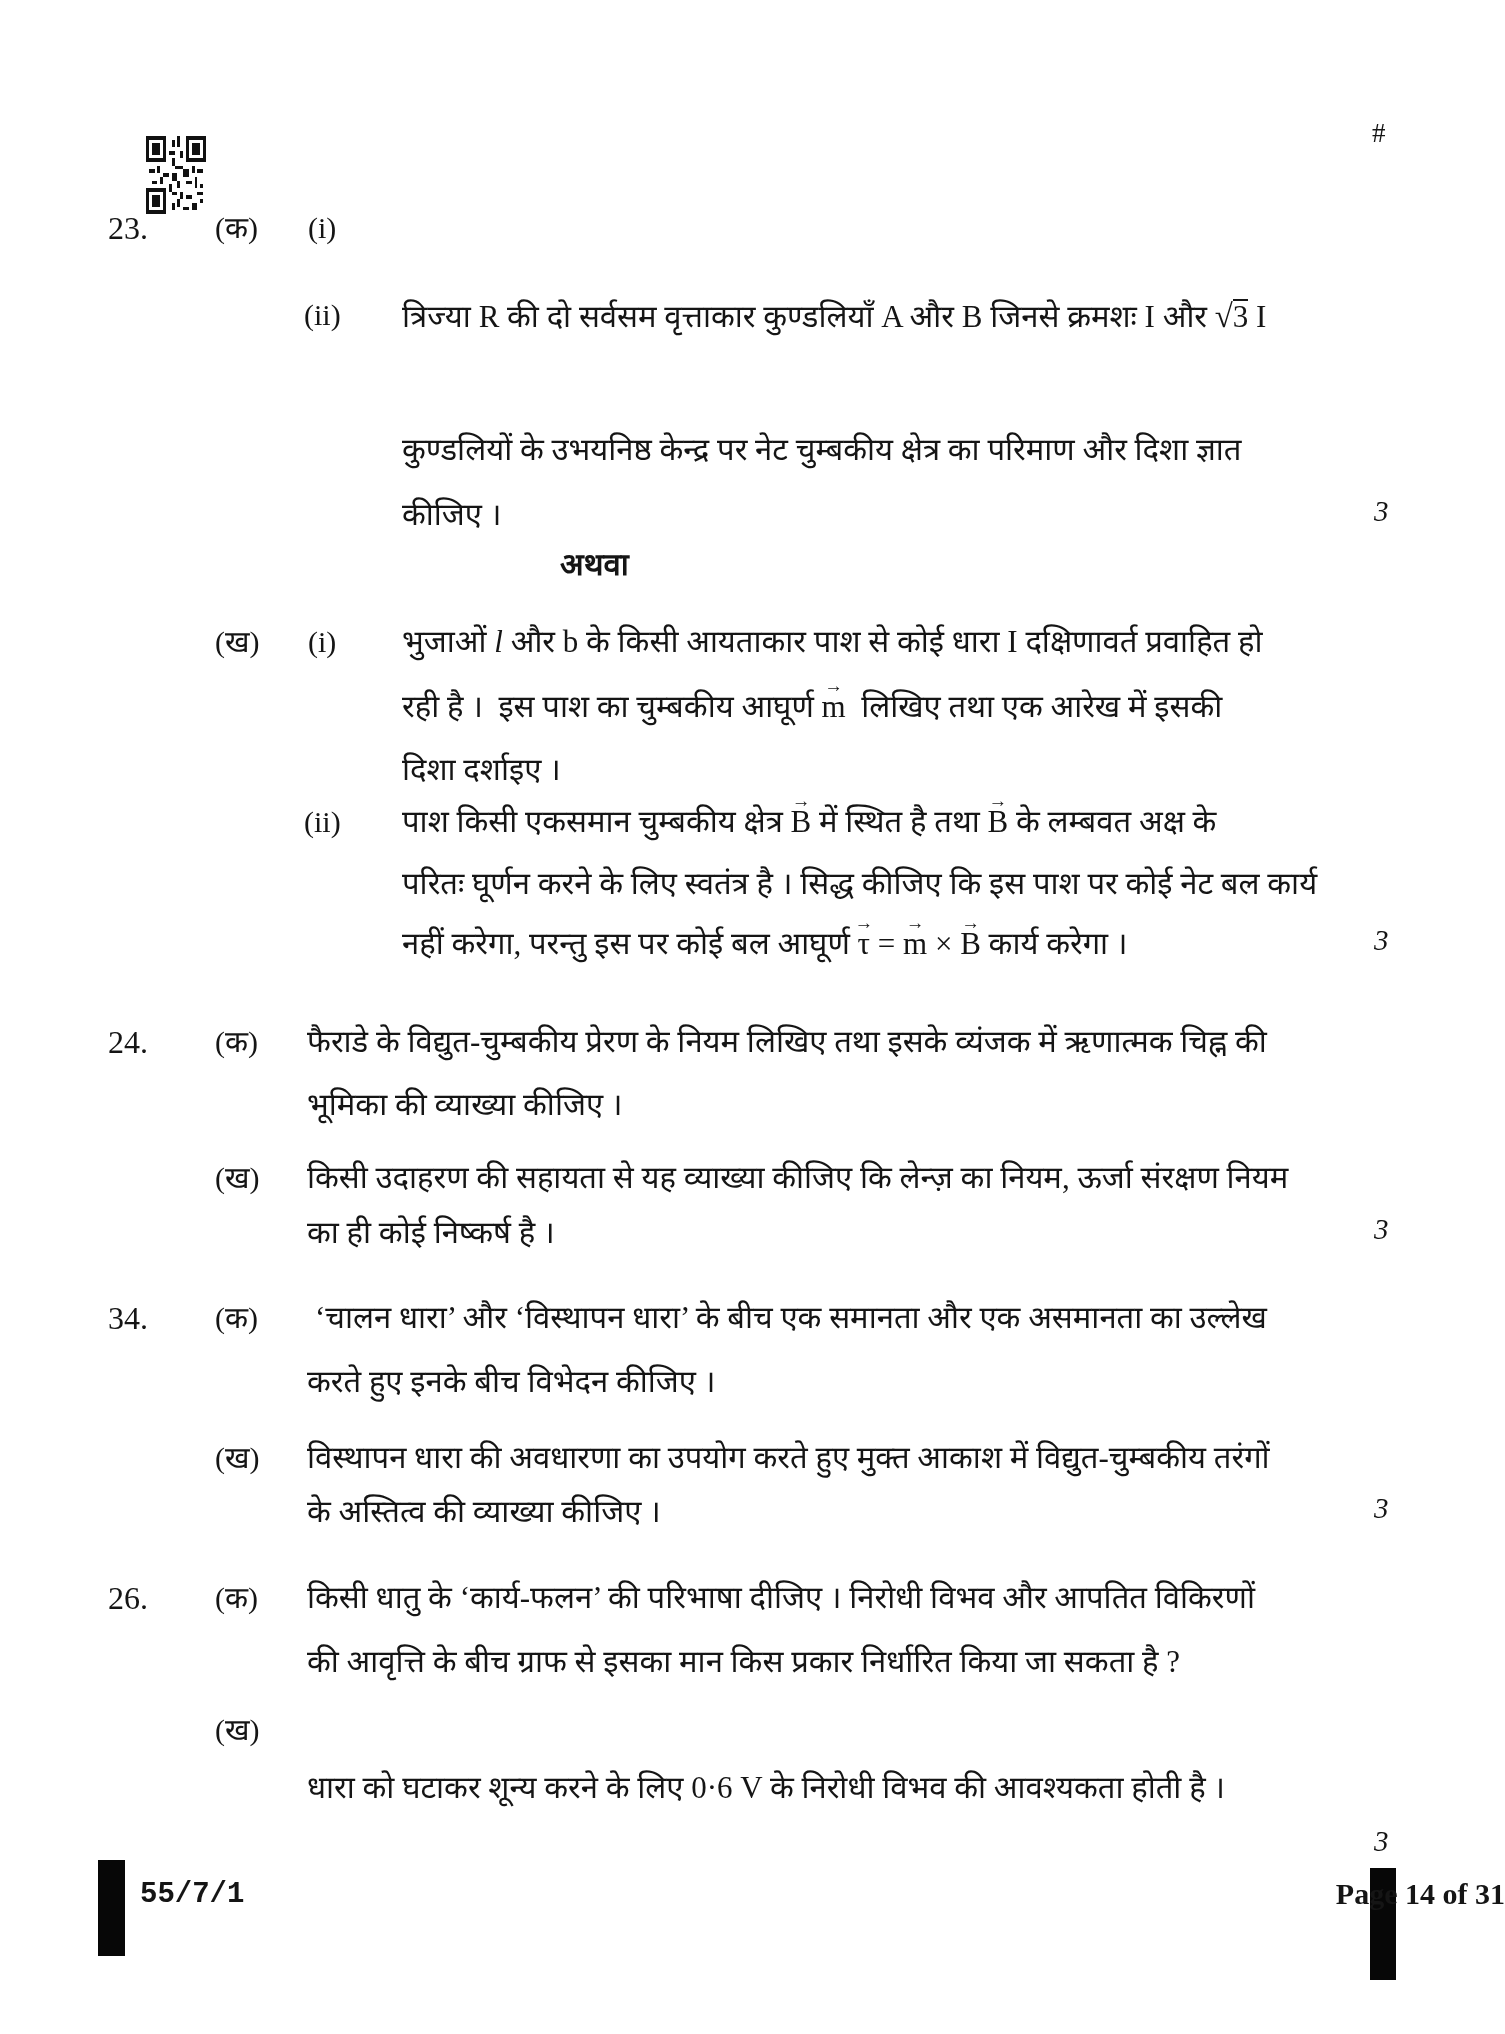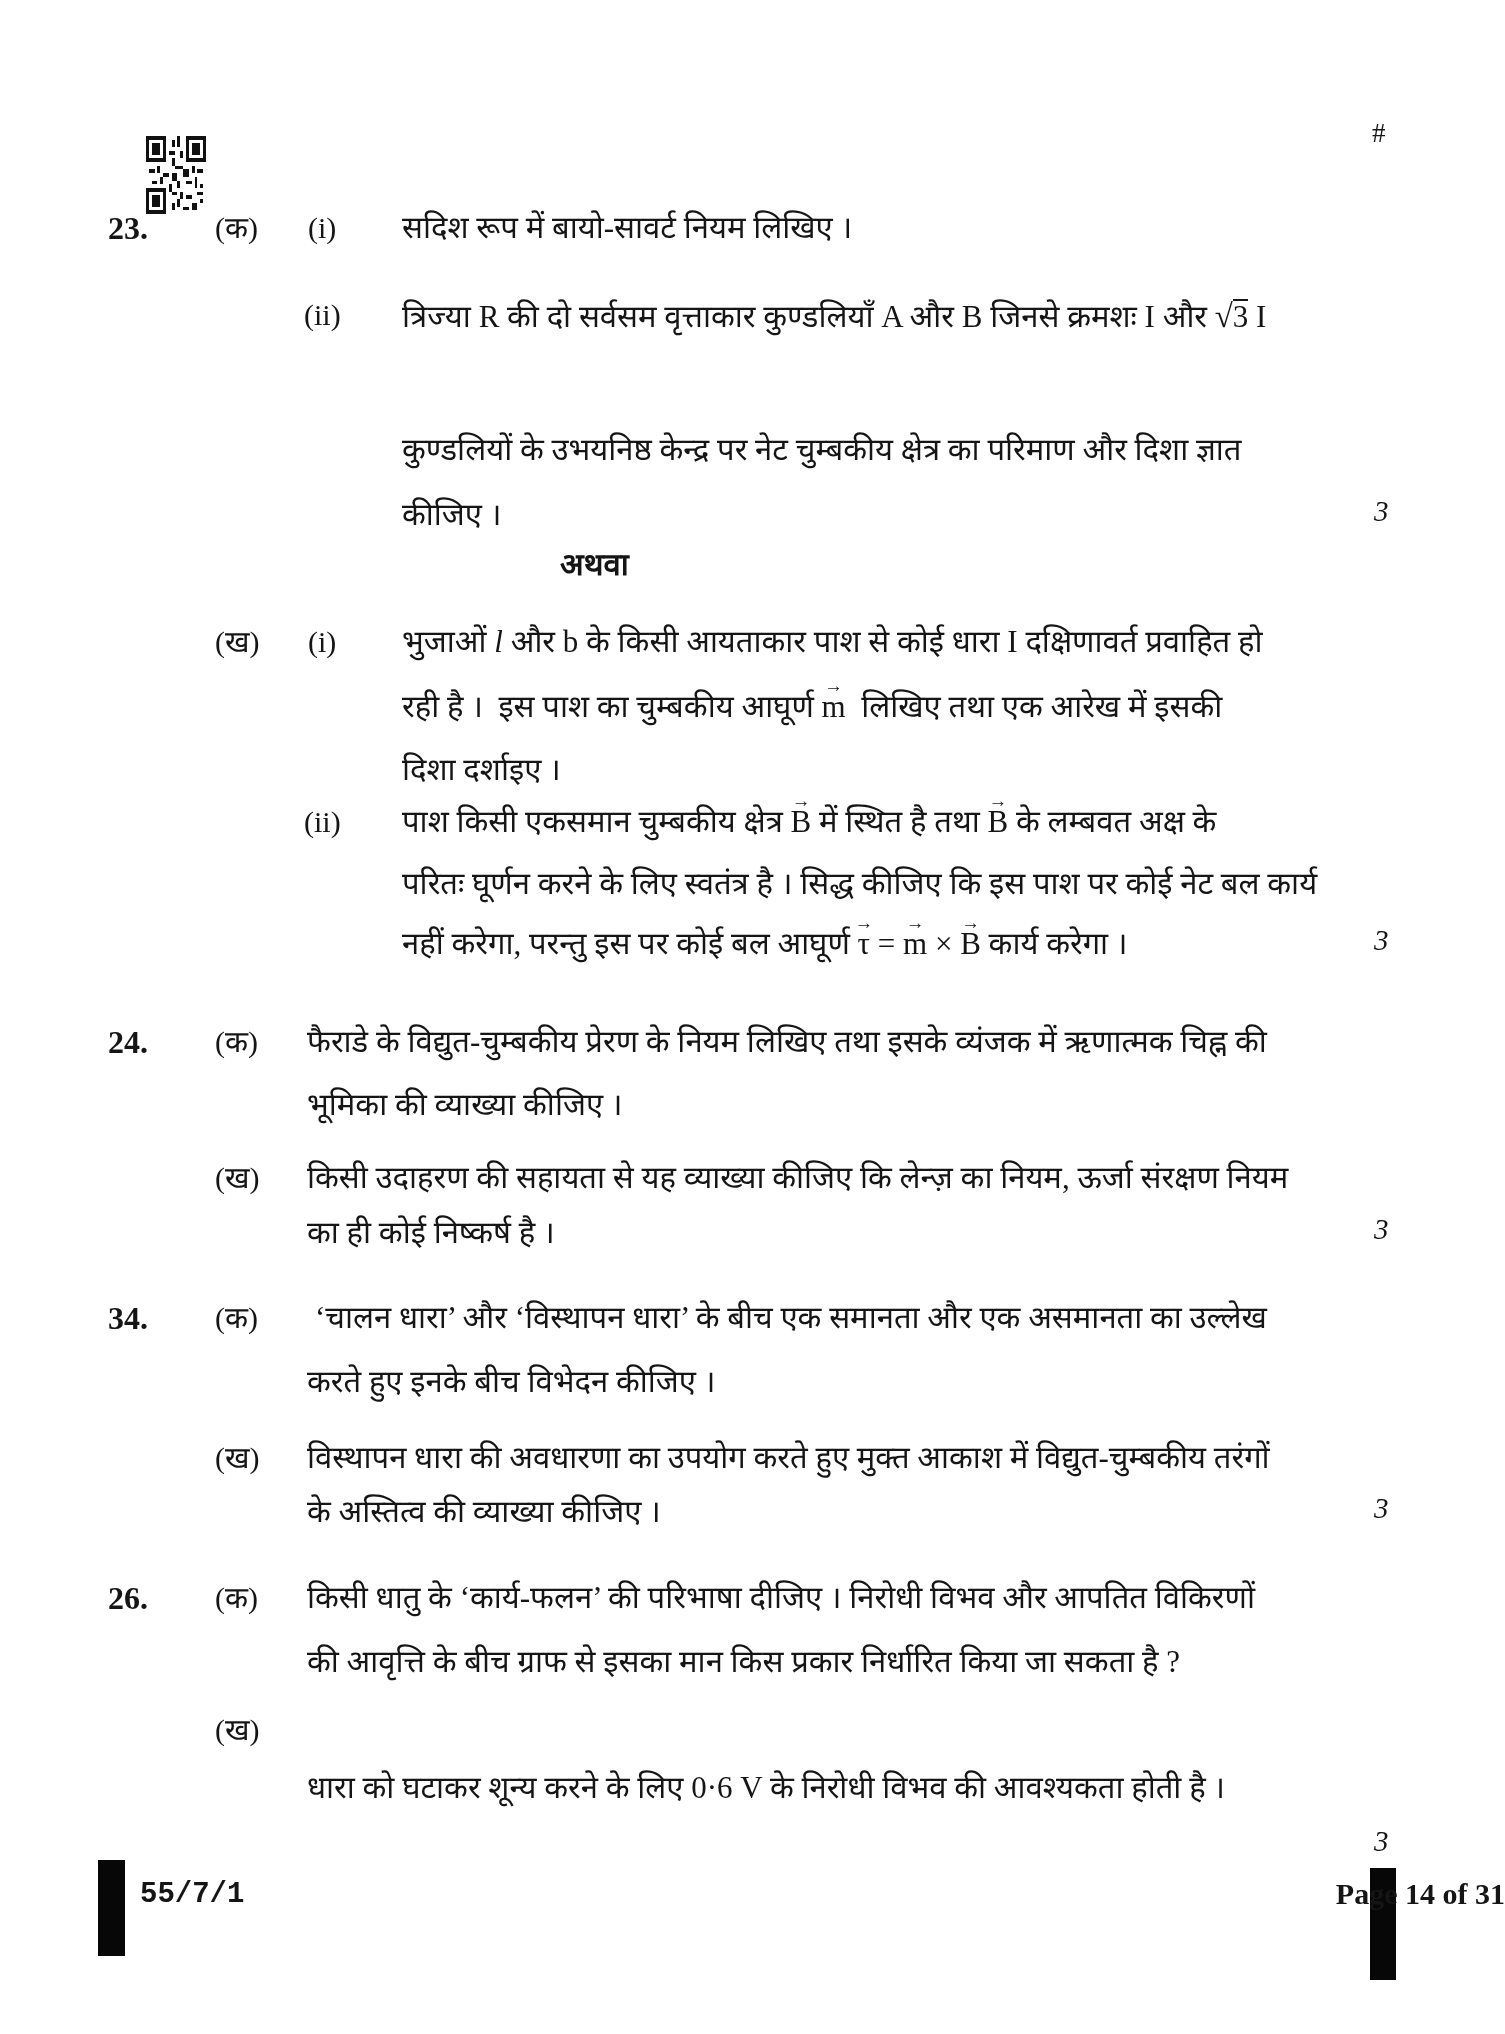--- a/index.html
+++ b/index.html
@@ -7,21 +7,21 @@
     position:relative; width:1505px; height:2034px;
     background:#ffffff; overflow:hidden; color:#151515;
     font-family:"Liberation Serif","DejaVu Sans",serif;
   }
   .t {
     position:absolute; white-space:pre;
     font-size:31px; line-height:1.3;
     font-family:"Liberation Serif","DejaVu Sans",serif;
     color:#151515;
   }
-  .qn  { font-weight:bold; font-size:32px; }
+  .qn  { font-weight:normal; font-size:32px; }
   .lbl { font-size:30px; }
   .or  { font-weight:bold; }
   .marks { font-style:italic; font-size:29px; font-family:"Liberation Serif",serif; }
   .hash  { font-size:27px; }
   .var { font-style:italic; font-family:"Liberation Serif",serif; }
   .vec { position:relative; display:inline-block; line-height:1; font-family:"Liberation Serif",serif; }
   .vec::before {
     content:"\2192"; position:absolute; left:50%; transform:translateX(-50%);
     top:-0.78em; font-size:0.60em; font-style:normal;
   }
@@ -85,21 +85,20 @@
         <rect x="16" y="18" width="2" height="2"></rect>
         <rect x="19" y="17" width="1" height="1"></rect>
     </g>
   </svg>
 
   <div class="t hash" style="left:1372px;top:116px">#</div>
 
   <div class="t qn" style="left:108px;top:208px">23.</div>
   <div class="t lbl" style="left:215px;top:208px">(क)</div>
   <div class="t lbl" style="left:308px;top:208px">(i)</div>
-  <div class="t" style="left:402px;top:208px">सदिश रूप में बायो-सावर्ट नियम लिखिए ।</div>
 
   <div class="t lbl" style="left:304px;top:295px">(ii)</div>
   <div class="t" style="left:402px;top:295px"><span>त्रिज्या R की दो सर्वसम वृत्ताकार कुण्डलियाँ A और B जिनसे क्रमशः I और </span><span class="sqrt">√</span><span class="rad">3</span><span> I</span></div>
   <div class="t" style="left:402px;top:430px">कुण्डलियों के उभयनिष्ठ केन्द्र पर नेट चुम्बकीय क्षेत्र का परिमाण और दिशा ज्ञात</div>
   <div class="t" style="left:402px;top:495px">कीजिए ।</div>
   <div class="t marks" style="left:1374px;top:493px">3</div>
 
   <div class="t or" style="left:560px;top:545px">अथवा</div>
 
   <div class="t lbl" style="left:215px;top:622px">(ख)</div>

